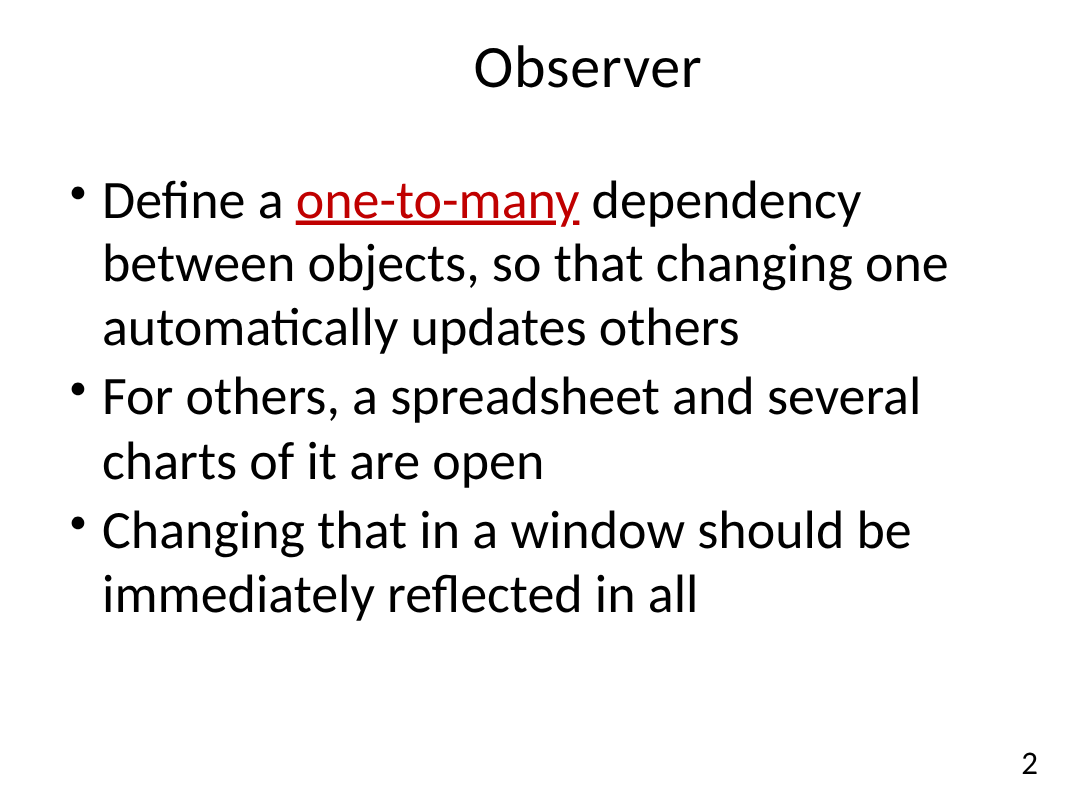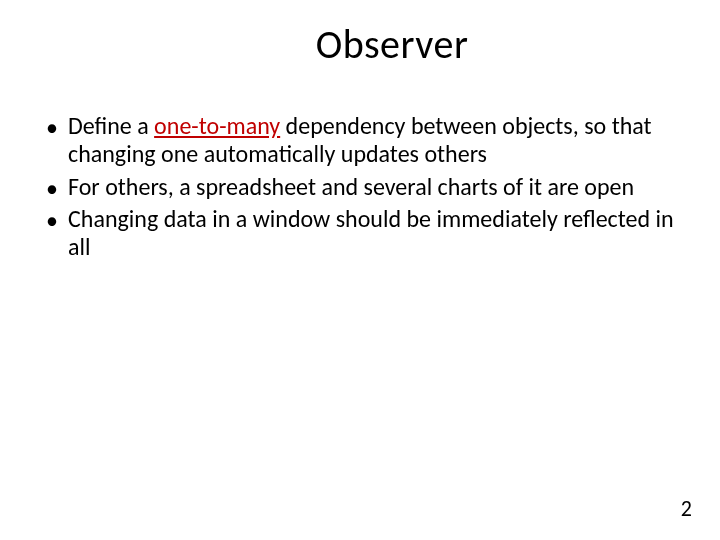--- a/index.html
+++ b/index.html
@@ -36,21 +36,21 @@
     right: 40px;
   }
   ul.bullets {
     list-style: none;
     margin: 0;
     padding: 0;
   }
   ul.bullets > li {
     position: relative;
     padding-left: 28px;
-    font-size: 24px;
+    font-size: 36px;
     line-height: 1.18;
     margin: 0 0 4px 0;
   }
   ul.bullets > li::before {
     content: "•";
     position: absolute;
     left: 6px;
     top: 0;
     font-size: 24px;
     line-height: 1.3;
@@ -76,20 +76,20 @@
 
   <div class="body">
     <ul class="bullets">
       <li>
         <span>Define a </span><span class="highlight">one-to-many</span><span> dependency between objects, so that changing one automatically updates others</span>
       </li>
       <li>
         <span>For others, a spreadsheet and several charts of it are open</span><span class="highlight"></span><span></span>
       </li>
       <li>
-        <span>Changing data in a window should be immediately reflected in all</span><span class="highlight"></span><span></span>
+        <span>Changing that in a window should be immediately reflected in all</span><span class="highlight"></span><span></span>
       </li>
     </ul>
   </div>
 
   <div class="page-number">2</div>
 
 </div>
 
 </body></html>

